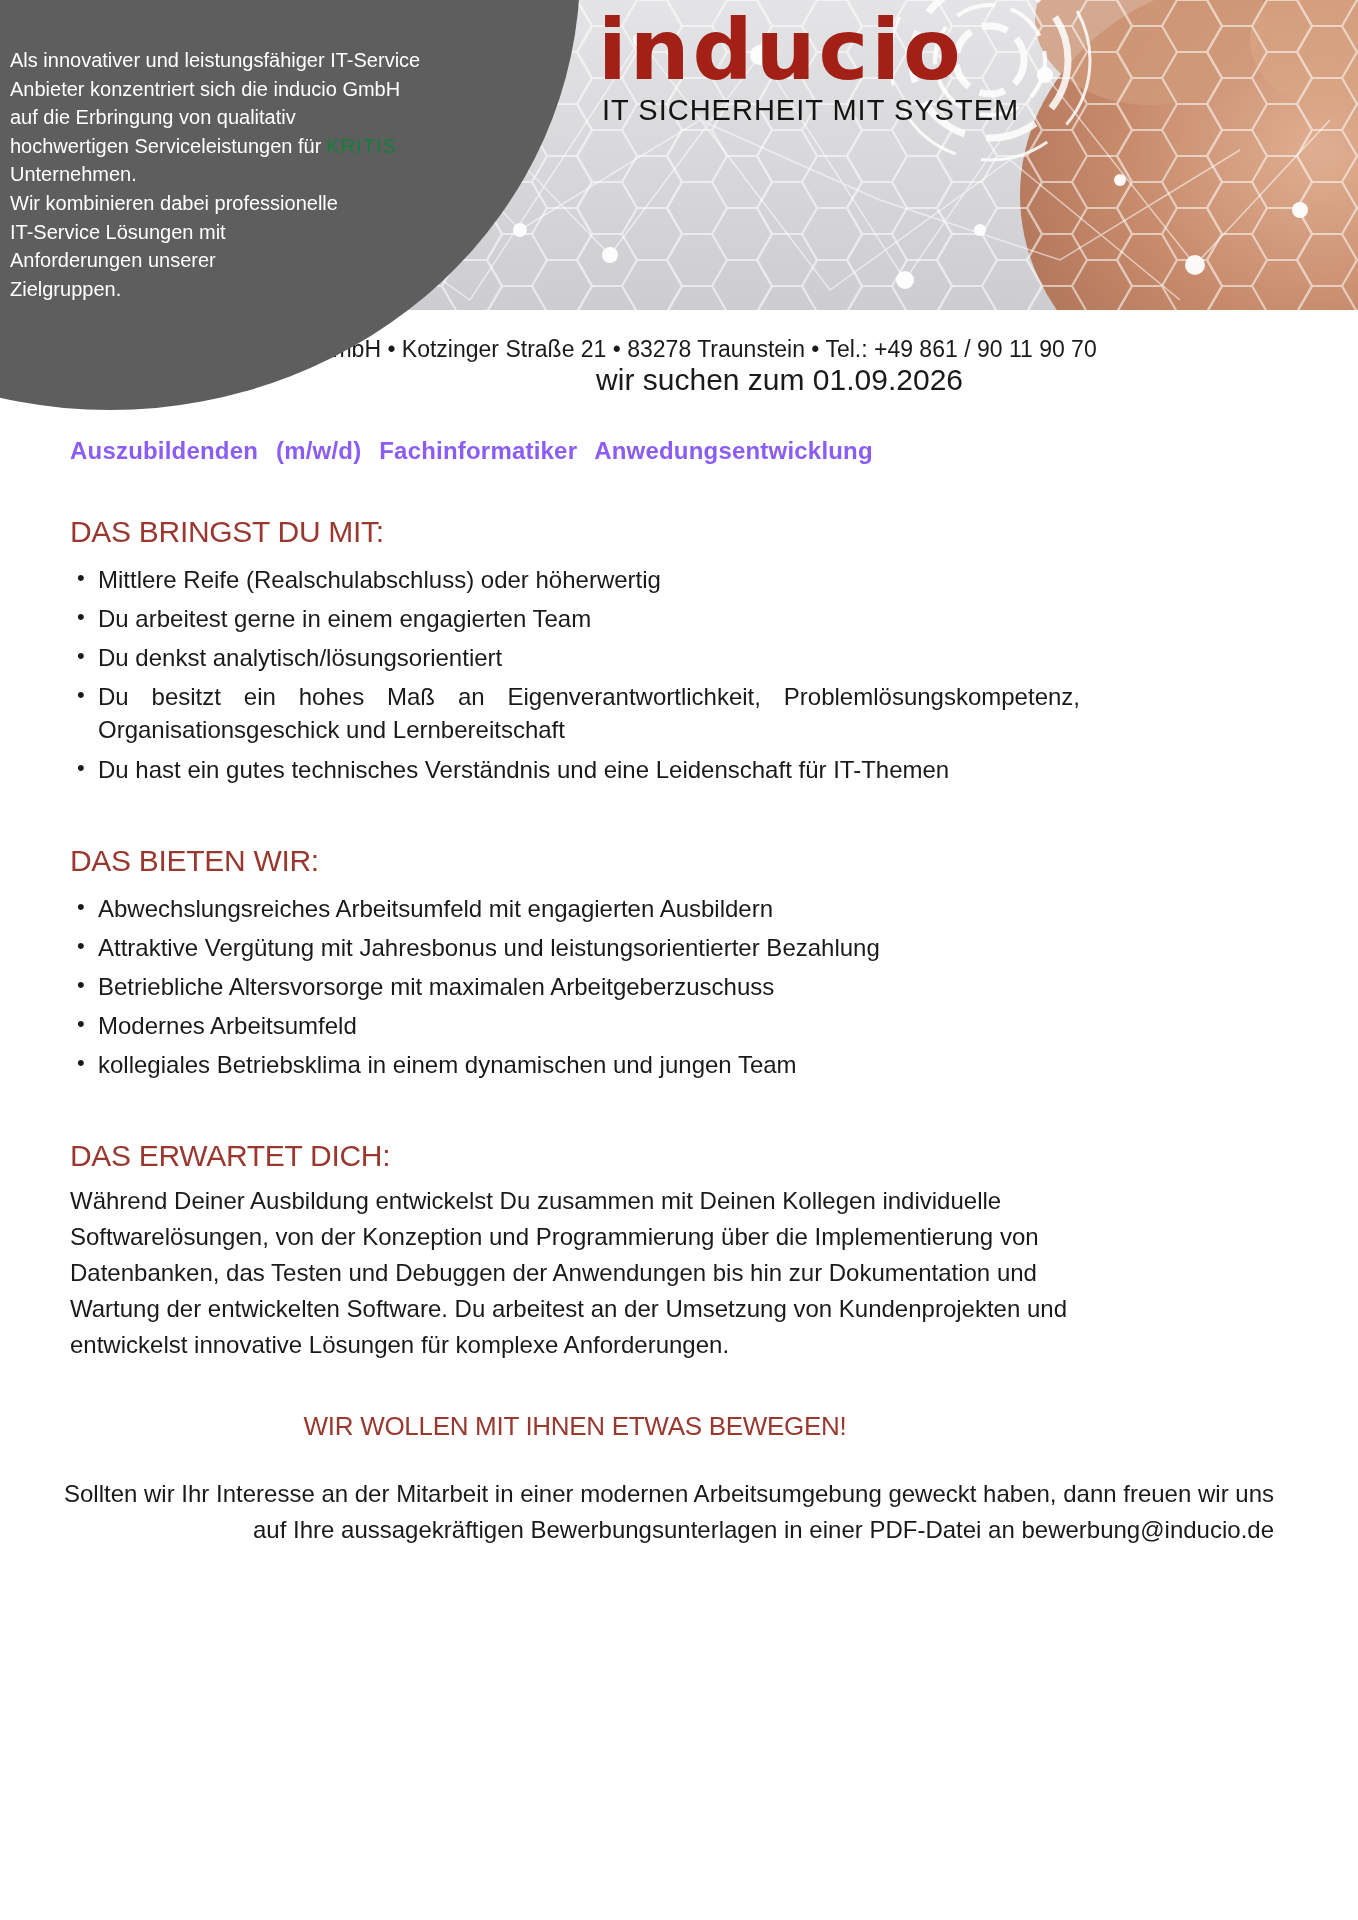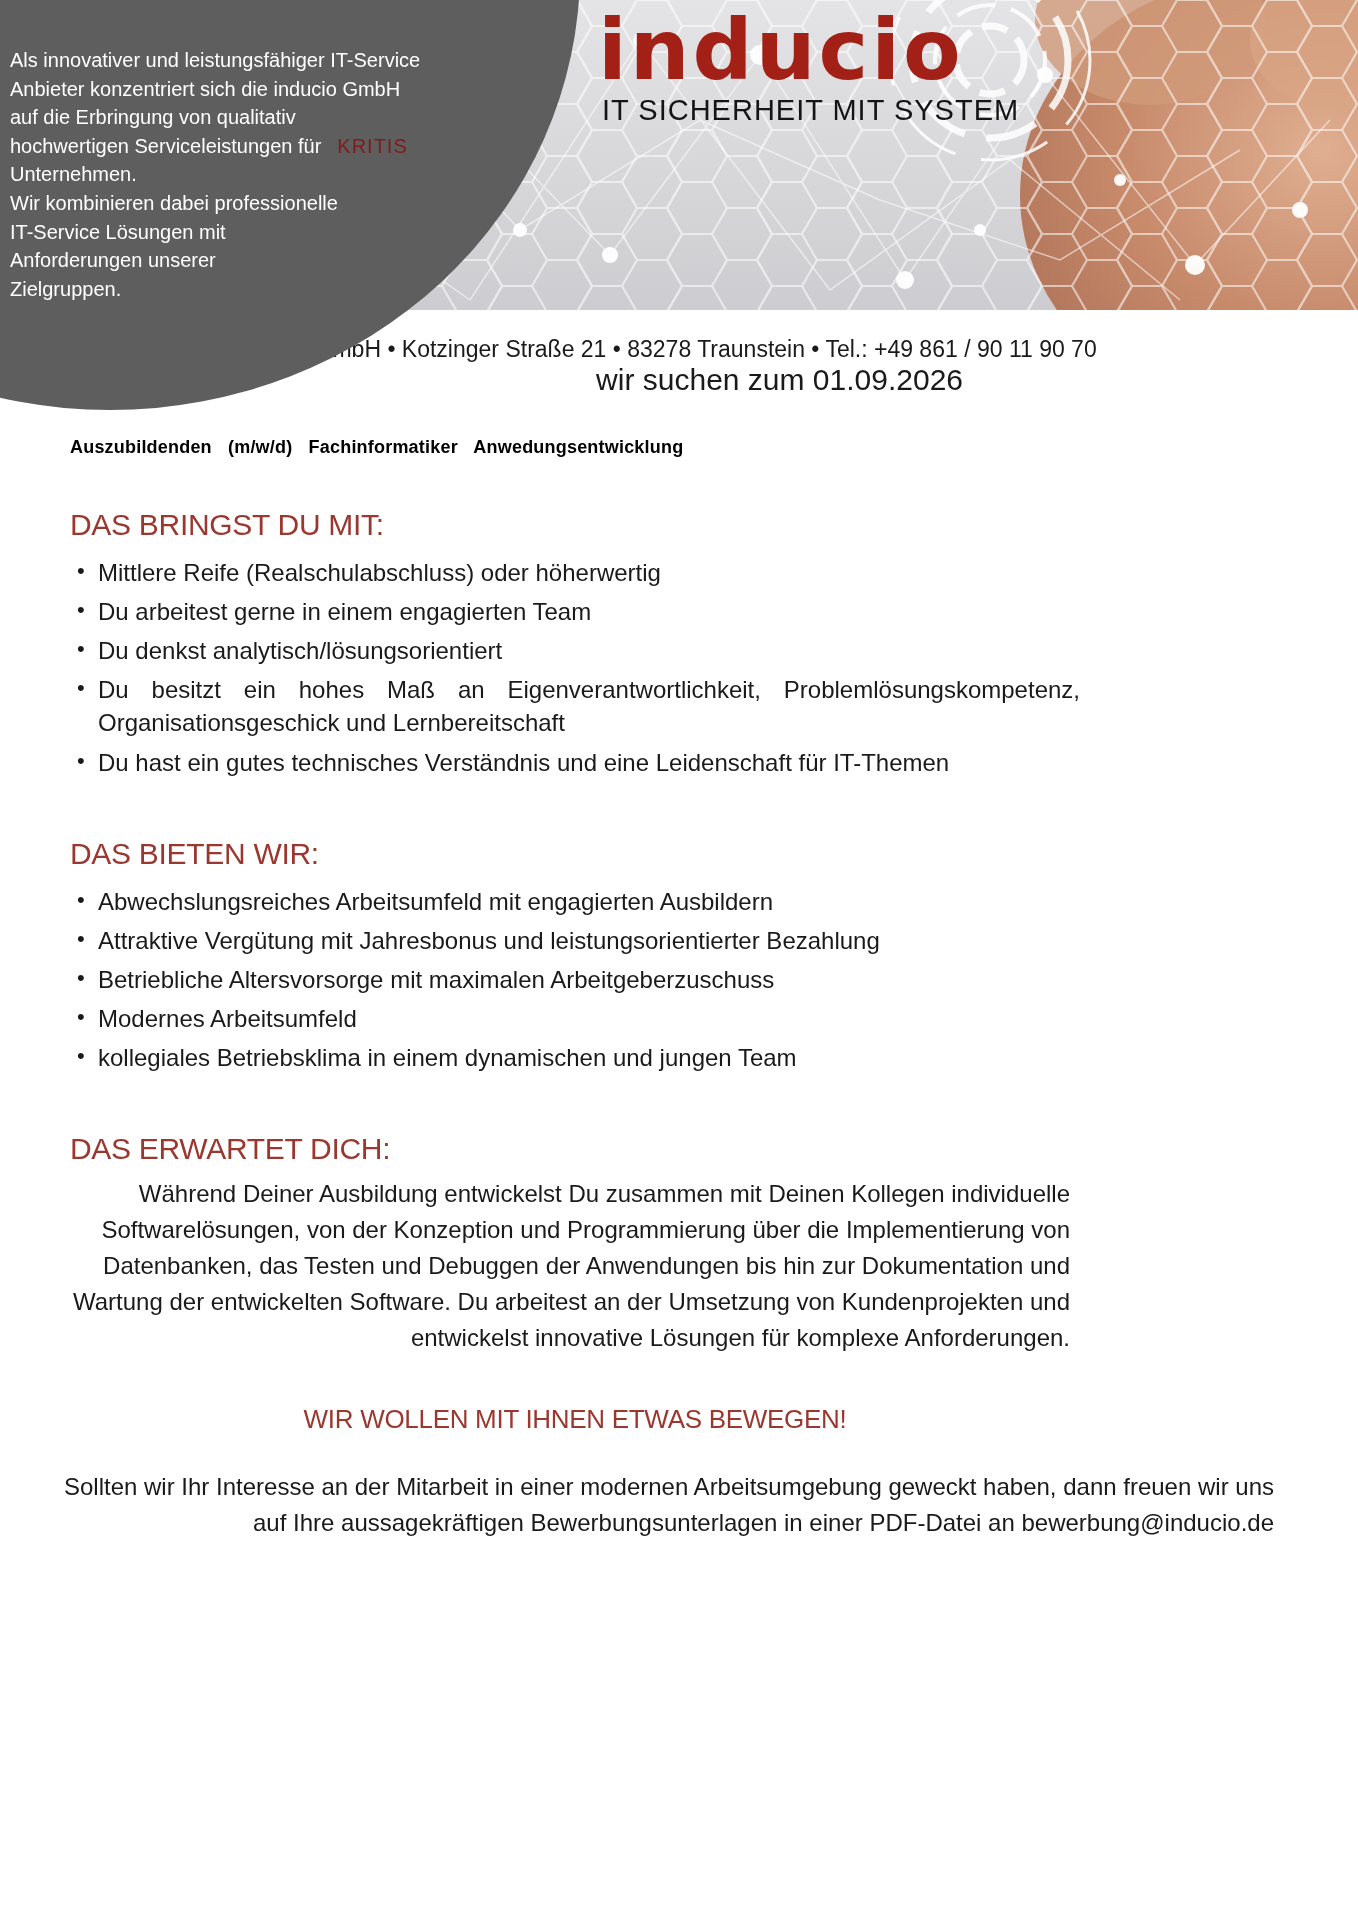--- a/index.html
+++ b/index.html
@@ -14,21 +14,21 @@
   .hero{position:relative;width:1358px;height:310px;}
   .hero-bg{position:absolute;inset:0;width:100%;height:100%;display:block;}
   .hero-blob{
     position:absolute;left:-360px;top:-470px;width:940px;height:880px;
     background:#5e5e5e;border-radius:50%;z-index:2;
   }
   .intro{
     position:absolute;z-index:3;left:10px;top:26px;width:470px;
     color:#ffffff;font-size:20px;line-height:1.43;white-space:pre-line;
   }
-  .intro .kritis{color:#7f1d1d;margin-left:16px;letter-spacing:1px;}
+  .intro .kritis{color:#15803d;margin-left:5px;letter-spacing:1px;}
   .brand{position:absolute;z-index:3;left:598px;top:8px;width:560px;}
   .logo{
     font-size:84px;font-weight:800;color:#a32017;letter-spacing:3px;
     line-height:1.0;font-family:"DejaVu Sans","Liberation Sans",sans-serif;
   }
   .tagline{
     font-size:29px;color:#141414;letter-spacing:1px;margin-top:2px;margin-left:4px;
   }
 
   
@@ -37,38 +37,38 @@
     font-size:23px;color:#1a1a1a;
   }
   .start-date{
     text-align:right;padding-right:335px;
     font-size:30px;color:#1a1a1a;
   }
 
   
   .content{padding:0 70px;}
   .job-title{
-    margin:40px 0 0 0;font-size:18px;font-weight:700;color:#000000;
+    margin:40px 0 0 0;font-size:24px;font-weight:700;color:#8b5cf6;
     word-spacing:11px;letter-spacing:0.2px;
   }
   h2.section-heading{
     margin:50px 0 0 0;font-size:30px;font-weight:400;color:#9a372e;
     letter-spacing:-0.3px;
   }
   h2.mt-lg{margin-top:58px;}
   ul.bullets{
     list-style:none;margin:14px 0 0 0;padding:0;max-width:1010px;
     font-size:24px;line-height:1.38;color:#1a1a1a;
   }
   ul.bullets li{position:relative;padding-left:28px;margin:0 0 6px 0;text-align:justify;}
   ul.bullets li::before{
     content:"•";position:absolute;left:7px;top:0;color:#1a1a1a;font-size:22px;
   }
   .body-par{
-    margin:10px 0 0 0;max-width:1000px;font-size:24px;line-height:1.5;color:#1a1a1a;text-align:right;
+    margin:10px 0 0 0;max-width:1000px;font-size:24px;line-height:1.5;color:#1a1a1a;
   }
   .cta{
     margin:48px 0 0 0;max-width:1010px;text-align:center;
     font-size:26px;font-weight:400;color:#9a372e;letter-spacing:-0.3px;
   }
   .closing{
     margin:34px auto 0 auto;max-width:1250px;text-align:right;
     font-size:24px;line-height:1.5;color:#1a1a1a;
   }
 </style>

